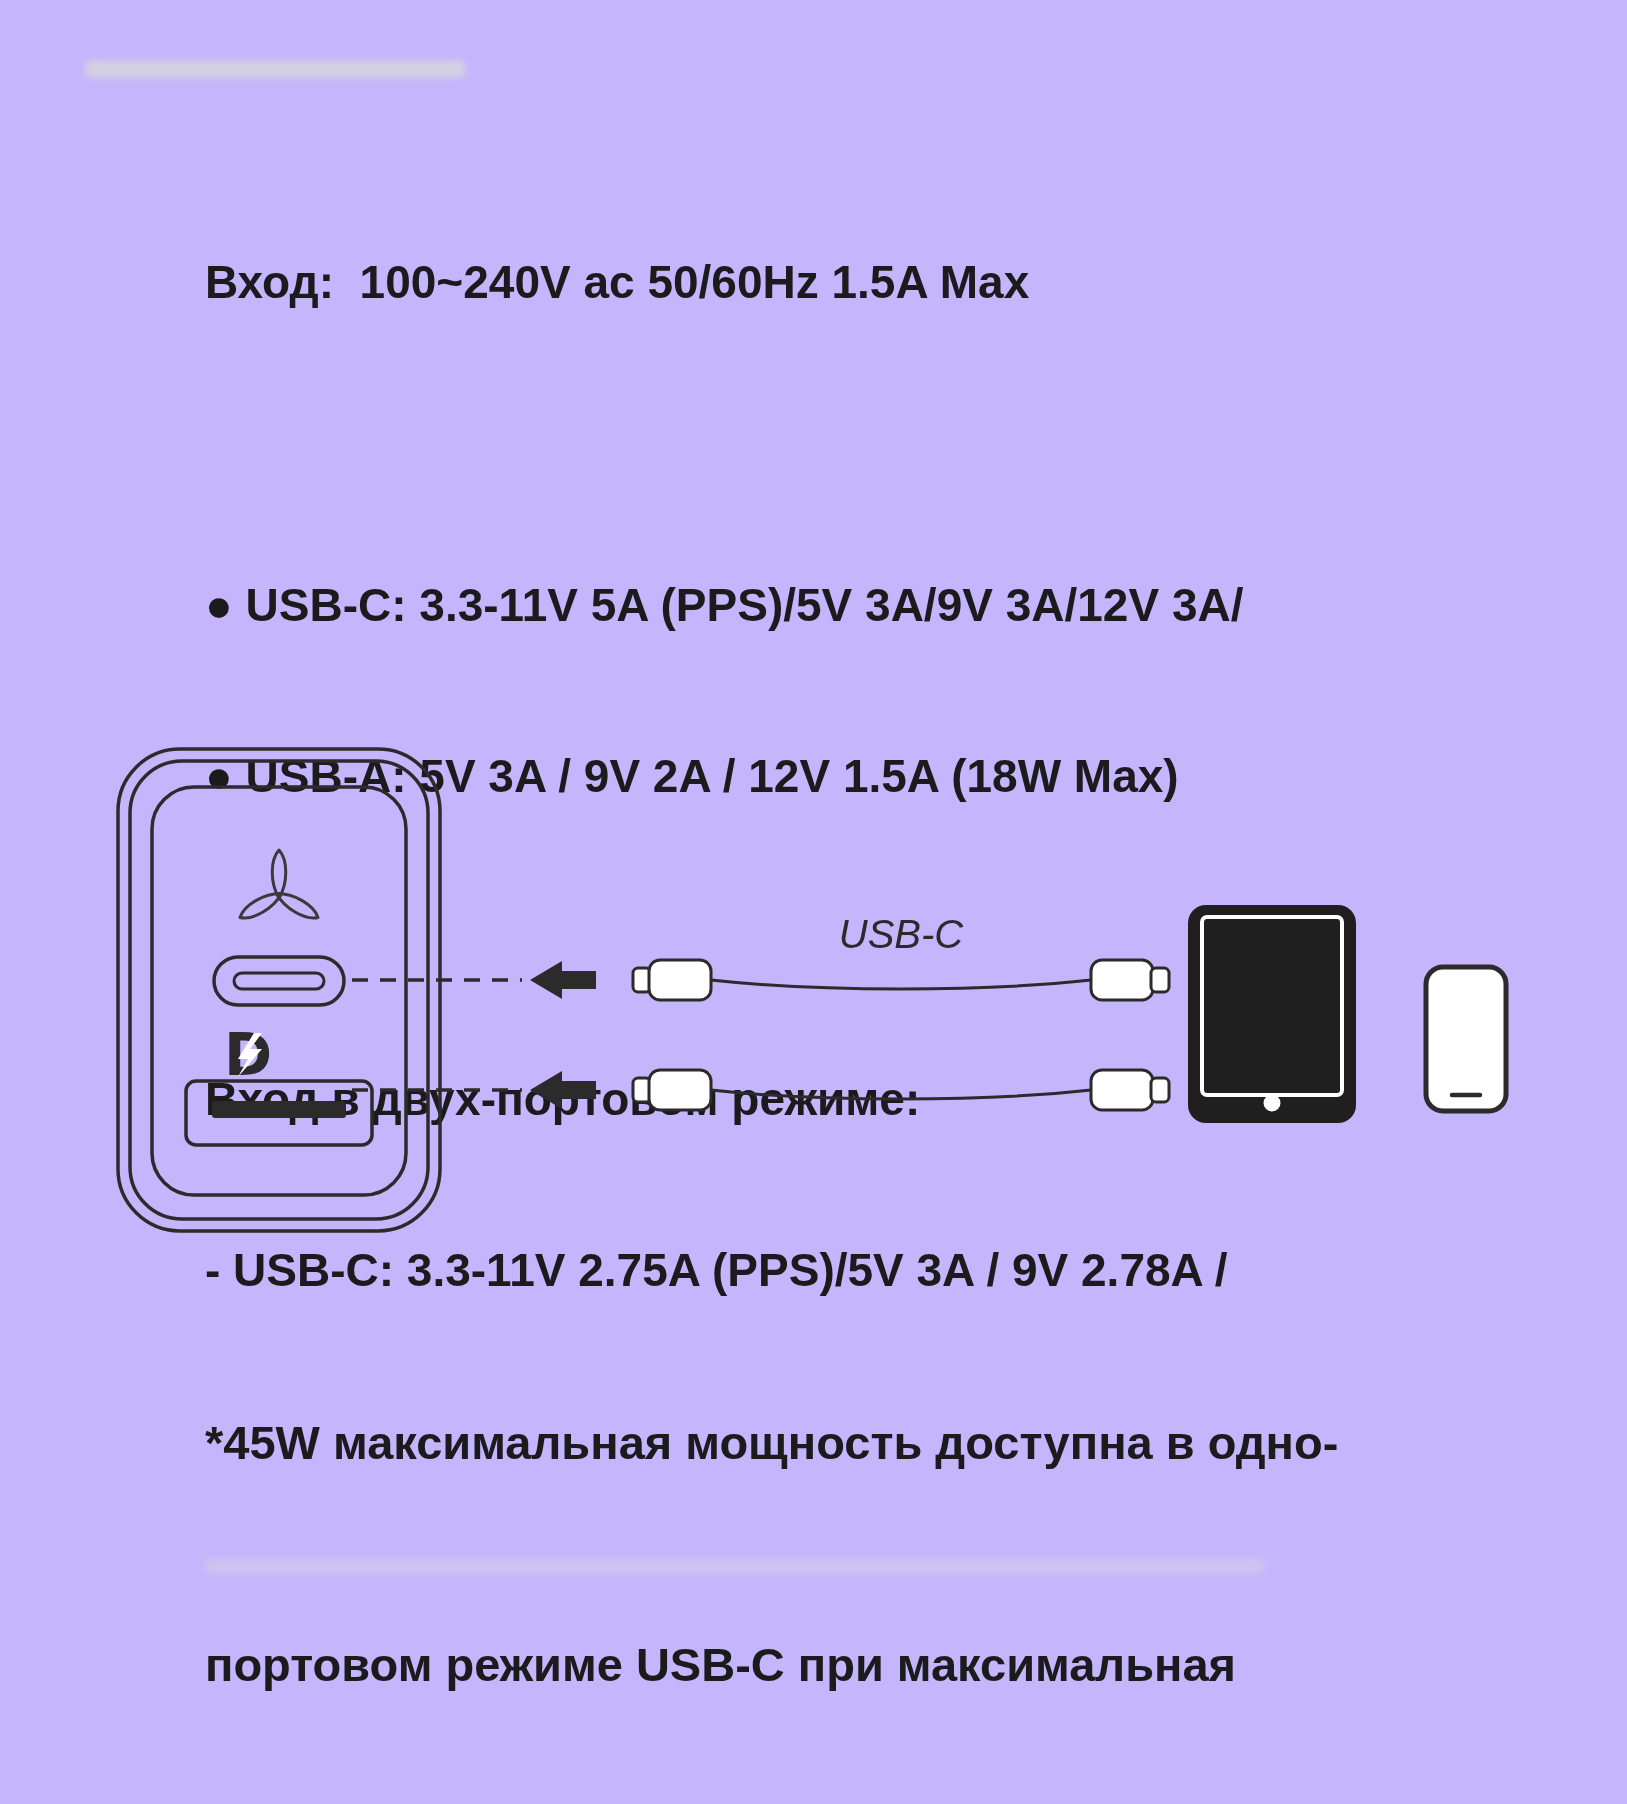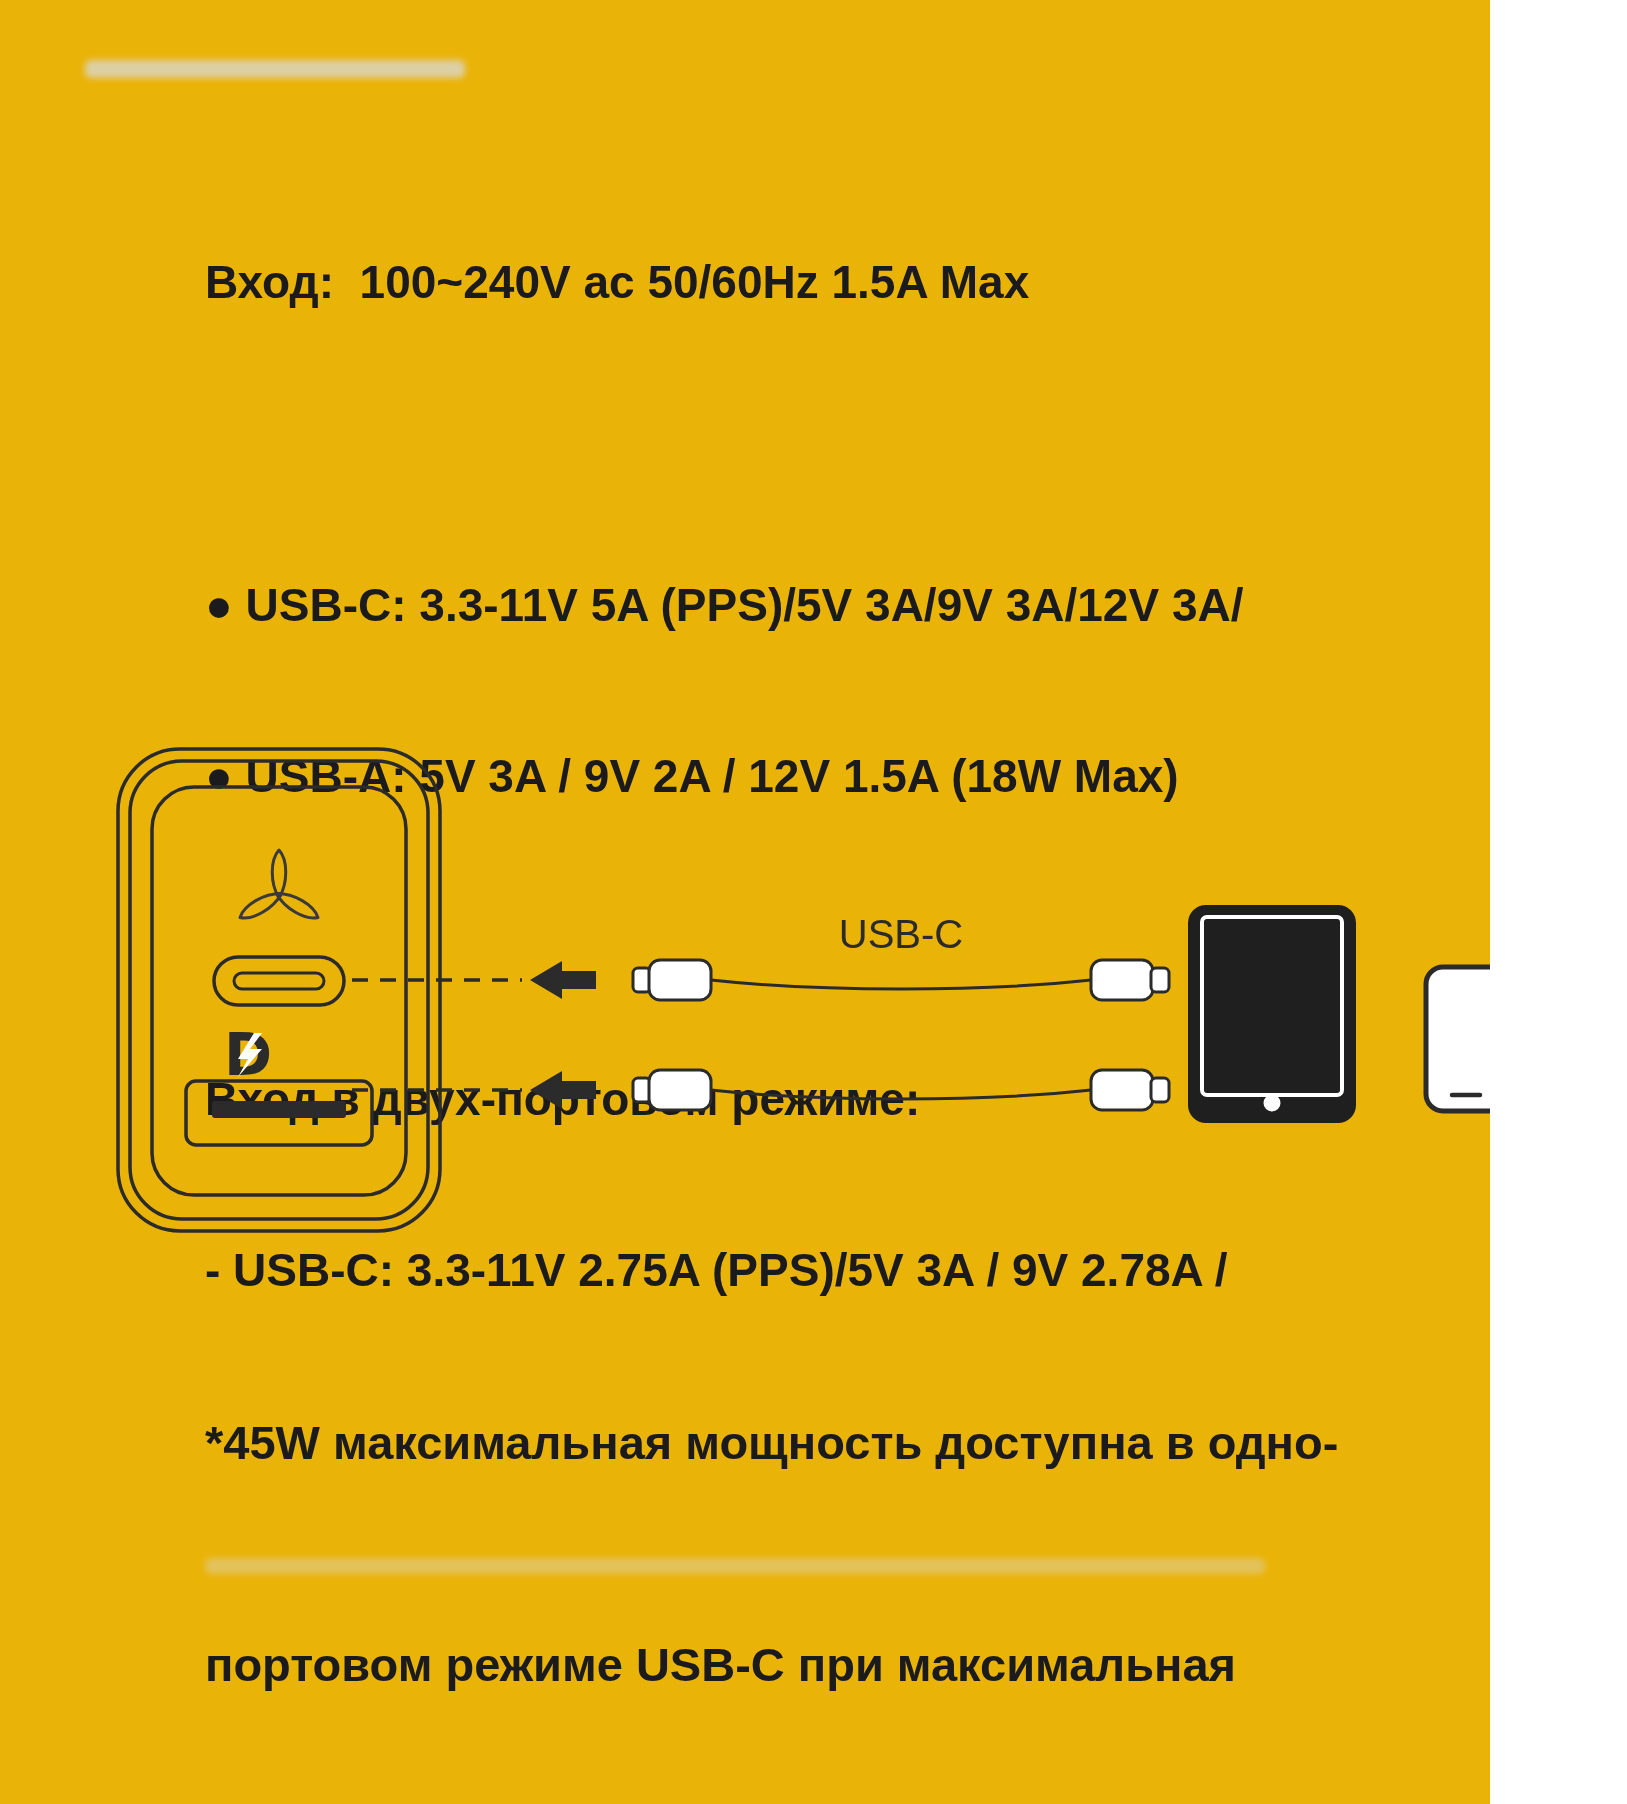--- a/index.html
+++ b/index.html
@@ -1,40 +1,40 @@
 <!DOCTYPE html>
 <html><head>
 <meta charset="utf-8">
 <style>
   html,body { margin:0; padding:0; background:#ffffff; }
   .canvas {
     position:relative;
-    width:1490px; height:1804px;
-    background:#eab308;
+    width:1627px; height:1804px;
+    background:#c4b5fd;
     overflow:hidden;
     font-family:"Liberation Sans", sans-serif;
     color:#1b1b1d;
   }
 
   
   .spec-block {
     position:absolute; left:205px; top:140px;
     font-weight:700; font-size:46px; line-height:57px;
     white-space:pre; color:#1b1b1d;
   }
   .spec-line { white-space:pre; }
   .gap { height:38px; }
 
   
   .svg-abs { position:absolute; }
   .cable-label {
     position:absolute; width:330px; text-align:center;
     font-size:40px; font-weight:400; color:#2b2b2b; white-space:pre;
   }
-  .label-usbc { left:736px; top:912px; }
+  .label-usbc { left:736px; top:912px;font-style:italic; }
   .label-usba { left:736px; top:1024px; }
 
   
   .footnote {
     position:absolute; left:205px; top:1258px;
     font-weight:700; font-size:47px; line-height:74px;
     white-space:pre; color:#1b1b1d;
   }
 
   

